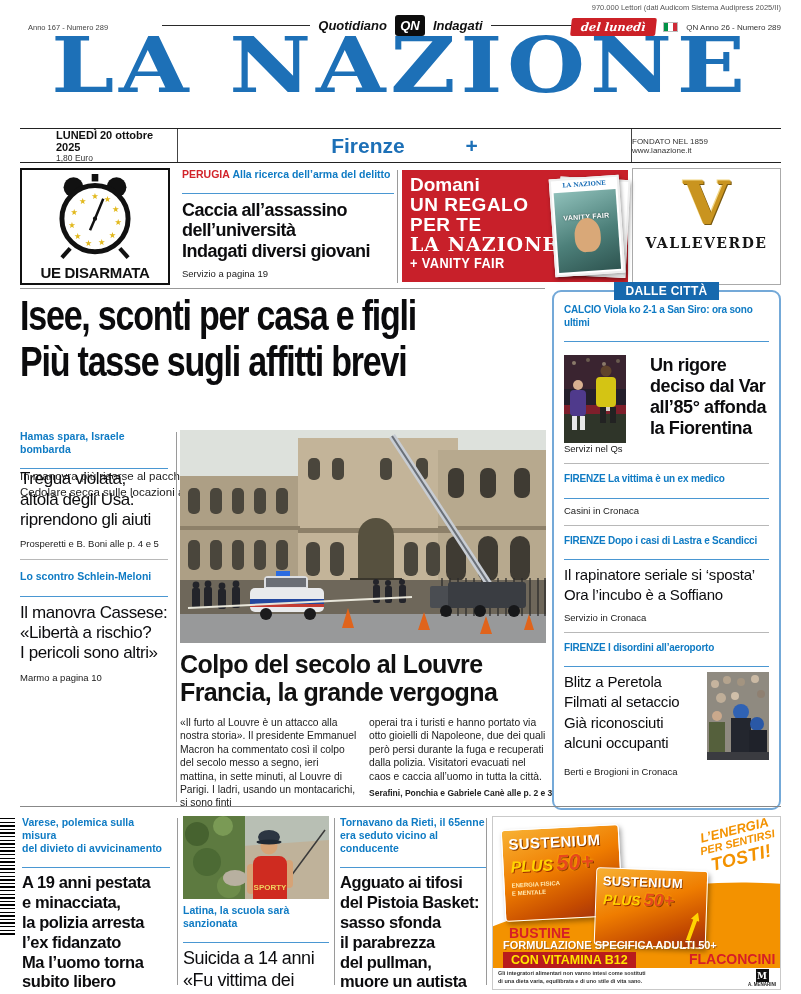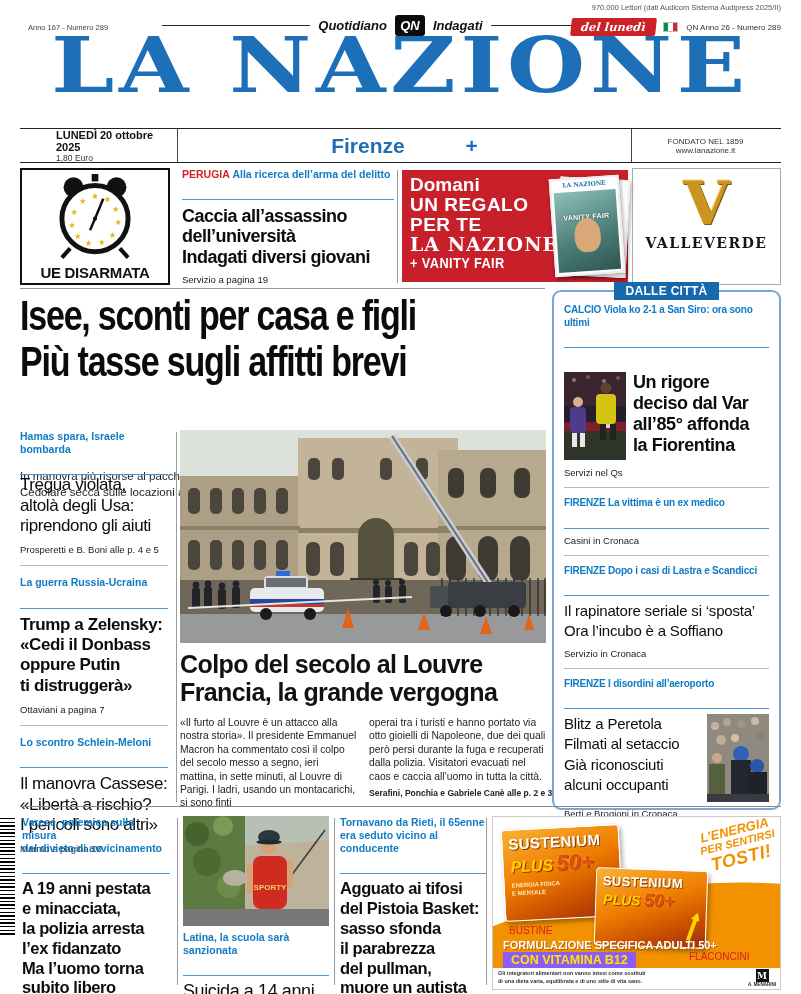--- a/index.html
+++ b/index.html
@@ -23,25 +23,25 @@
   .qnec{z-index:6;width:74px}
   .qnec-head{background:#2a3a8c;color:#fff;font-weight:700;font-size:8.5px;text-align:center;padding:3px 0;letter-spacing:.2px}
   .qnec-body{border:1.5px solid #111;border-top:none;background:#fff;padding:4px 5px;font-size:10.5px;font-weight:700;line-height:1.2;color:#111}
 
   
   .infobar{display:flex;border-top:1.5px solid #222;border-bottom:1.5px solid #222;height:35px;align-items:center}
   .ib-date{width:158px;padding-left:36px;border-right:1px solid #444;height:100%;display:flex;flex-direction:column;justify-content:center}
   .ib-date .d1{font-size:11px;font-weight:700}
   .ib-date .d2{font-size:8.5px;color:#333}
   .ib-center{flex:1;text-align:center;color:#1d70b7;font-weight:700;font-size:21px}
-  .ib-right{width:150px;border-left:1px solid #444;height:100%;display:flex;flex-direction:column;justify-content:center;text-align:center;padding-right:2px}
+  .ib-right{width:150px;border-left:1px solid #444;height:100%;display:flex;flex-direction:column;justify-content:center;text-align:left;padding-right:2px}
   .ib-right div{font-size:8px;color:#333}
 
   
-  .kicker{font-size:10.5px;font-weight:700;color:#0f7bc4;border-bottom:1.5px solid #4a97d2;padding-bottom:18px;line-height:1.25}
+  .kicker{font-size:10.5px;font-weight:700;color:#0f7bc4;border-bottom:1.5px solid #4a97d2;padding-bottom:12px;line-height:1.25}
   .kicker .lbl{font-weight:800}
   .kicker .lbl.red{color:#d2232a}
   .hl{color:#0c0c0e;letter-spacing:-.3px}
   .byline{font-size:9.5px;color:#1a1a1a}
   .sep{border-bottom:1px solid #b8b8b8}
   .vline{border-left:1px solid #9a9a9a;width:0}
 
   
   .uebox{border:2px solid #111;width:150px;height:117px;text-align:center;padding-top:4px}
   .uecap{font-size:15px;font-weight:800;letter-spacing:-.3px}
@@ -95,23 +95,23 @@
   .swoosh{position:absolute;left:-120px;bottom:-100px;width:560px;height:200px;border-radius:50%;background:#f39200;transform:rotate(-8deg)}
   .slogan{position:absolute;right:4px;top:6px;transform:rotate(-14deg);font-weight:800;font-style:italic;color:#f39200;text-align:center;line-height:1.08;z-index:3}
   .slogan .s1{font-size:13px}.slogan .s2{font-size:11px}.slogan .s3{font-size:18px;letter-spacing:.5px}
   .susbox{position:absolute;border:1px solid #fff;border-radius:4px;background:linear-gradient(160deg,#f8b133 0%,#ef7d00 45%,#c44a00 78%,#9c2d10 100%);box-shadow:2px 3px 5px rgba(0,0,0,.35);z-index:2;overflow:hidden}
   .sus-name{font-weight:800;color:#fff;letter-spacing:.4px;text-shadow:1px 1px 0 #8a3c00;padding:5px 6px 0}
   .sus-plusrow{display:flex;align-items:baseline;gap:3px;padding-left:7px;font-style:italic;font-weight:800}
   .sus-plus{color:#ffd400;text-shadow:1px 1px 0 #a03000}
   .sus-fifty{color:#e8471d;text-shadow:0 0 2px #ffd400,1px 1px 0 #7c1d00}
   .sus-sub{font-size:6px;font-weight:700;color:#ffe9b0;padding:3px 0 0 7px;line-height:1.35;text-transform:uppercase}
   .sus-arrow{position:absolute;right:8px;bottom:6px;width:9px;height:30px;background:#ffd400;transform:rotate(18deg);clip-path:polygon(50% 0,100% 28%,72% 28%,72% 100%,28% 100%,28% 28%,0 28%)}
-  .susred{color:#d61f26;font-weight:400;font-size:10px;z-index:3}
+  .susred{color:#d61f26;font-weight:700;font-size:14px;z-index:3}
   .susform{color:#fff;font-weight:800;font-size:11px;z-index:3;text-shadow:1px 1px 0 #b05f00}
-  .susvit{background:#8b5cf6;color:#ffe400;font-weight:800;font-size:12.5px;padding:1px 8px;display:inline-block;z-index:3}
+  .susvit{background:#b91c1c;color:#ffe400;font-weight:800;font-size:12.5px;padding:1px 8px;display:inline-block;z-index:3}
   .susbottom{position:absolute;left:0;right:0;bottom:0;height:21px;background:#fff;z-index:4}
   .susdisc{position:absolute;left:5px;top:2px;font-size:5.5px;font-weight:700;color:#333;line-height:1.45}
   .menarini{position:absolute;right:4px;top:1px;text-align:center}
   .mbox{width:13px;height:13px;background:#111;color:#fff;font-family:"DejaVu Serif",serif;font-weight:700;font-size:9px;display:flex;align-items:center;justify-content:center;margin:0 auto}
   .mcap{font-size:4.5px;font-weight:700;color:#222}
 </style>
 </head>
 <body>
 
 <div class="page">
@@ -229,29 +229,20 @@
     </div>
   </div>
 
   <div class="abs" style="left:20px;top:430px;width:148px">
     <div>
       <div class="kicker">Hamas spara, Israele bombarda</div>
       <div class="hl lc-hl-l pre" style="">Tregua violata,
 altolà degli Usa:
 riprendono gli aiuti</div>
       <div class="byline" style="margin-top:8px">Prosperetti e B. Boni alle p. 4 e 5</div>
-      <div class="sep" style="margin:10px 0"></div>
-    </div>
-    <div>
-      <div class="kicker">La guerra Russia-Ucraina</div>
-      <div class="hl lc-hl-b pre" style="margin-top:6px">Trump a Zelensky:
-«Cedi il Donbass
-oppure Putin
-ti distruggerà»</div>
-      <div class="byline" style="margin-top:8px">Ottaviani a pagina 7</div>
       <div class="sep" style="margin:10px 0"></div>
     </div>
     <div>
       <div class="kicker">Lo scontro Schlein-Meloni</div>
       <div class="hl lc-hl-l pre" style="margin-top:6px">Il manovra Cassese:
 «Libertà a rischio?
 I pericoli sono altri»</div>
       <div class="byline" style="margin-top:8px">Marmo a pagina 10</div>
     </div>
   </div>
@@ -368,21 +359,21 @@
   </div>
 
   <div class="abs citybox" style="left:552px;top:290px">
     <div class="citybadge">DALLE CITTÀ</div>
 
     <div>
       <div class="kicker">
         <span class="lbl">CALCIO</span>
         <span>Viola ko 2-1 a San Siro: ora sono ultimi</span>
       </div>
-      <div style="display:flex;gap:7px;margin-top:24px">
+      <div style="display:flex;gap:24px;margin-top:13px">
         <div class="photo-frame" style="width:62px;height:88px">
           <svg width="62" height="88" viewBox="0 0 62 88">
             <rect width="62" height="88" fill="#241f2b"></rect>
             <rect width="62" height="34" fill="#3a2430"></rect>
             <circle cx="10" cy="8" r="2" fill="#8a7a6a"></circle>
               <circle cx="24" cy="5" r="2" fill="#6a5c50"></circle>
             <circle cx="40" cy="9" r="2" fill="#8a7a6a"></circle>
               <circle cx="54" cy="6" r="2" fill="#6a5c50"></circle>
             <rect x="0" y="50" width="62" height="9" fill="#7e1f2b"></rect>
             <rect x="6" y="52" width="10" height="4" fill="#d8d2c8"></rect>
@@ -396,21 +387,21 @@
             <rect x="32" y="22" width="20" height="30" rx="4" fill="#d4c414"></rect>
             <rect x="36" y="52" width="6" height="16" fill="#222"></rect>
               <rect x="46" y="52" width="6" height="16" fill="#222"></rect>
           </svg>
         </div>
         <div class="hl rc-hl-b pre">Un rigore
 deciso dal Var
 all’85° affonda
 la Fiorentina</div>
       </div>
-      <div class="byline" style="margin-top:7px">Servizi nel Qs</div>
+      <div class="byline" style="">Servizi nel Qs</div>
       <div class="sep" style="margin:9px 0"></div>
     </div>
 
     <div>
       <div class="kicker">
         <span class="lbl">FIRENZE</span>
         <span>La vittima è un ex medico</span>
       </div>
       <div class="byline" style="margin-top:6px">Casini in Cronaca</div>
       <div class="sep" style="margin:9px 0"></div>
@@ -472,21 +463,21 @@
 e minacciata,
 la polizia arresta
 l’ex fidanzato
 Ma l’uomo torna
 subito libero</div>
     <div class="byline" style="margin-top:8px">Foletti a pagina 15</div>
   </div>
   <div class="abs vline" style="left:177px;top:818px;height:167px"></div>
 
   <div class="abs" style="left:183px;top:816px;width:146px">
-    <div class="photo-frame" style="width:146px;height:110px">
+    <div class="photo-frame" style="width:146px;height:83px">
       <svg width="146" height="93" viewBox="0 0 146 93">
         <rect width="146" height="93" fill="#9aa694"></rect>
         <rect x="60" y="0" width="86" height="36" fill="#b8bfb4"></rect>
         <path d="M60 30 L146 24 L146 93 L60 93 Z" fill="#bfb29a"></path>
         <rect x="0" y="0" width="62" height="93" fill="#5d7a40"></rect>
         <circle cx="14" cy="18" r="12" fill="#46622f"></circle>
           <circle cx="40" cy="10" r="10" fill="#7a9a55"></circle>
         <circle cx="24" cy="46" r="14" fill="#4c6a34"></circle>
           <circle cx="46" cy="70" r="12" fill="#6d8c4a"></circle>
         <ellipse cx="52" cy="62" rx="12" ry="8" fill="#b8b0a0"></ellipse>

